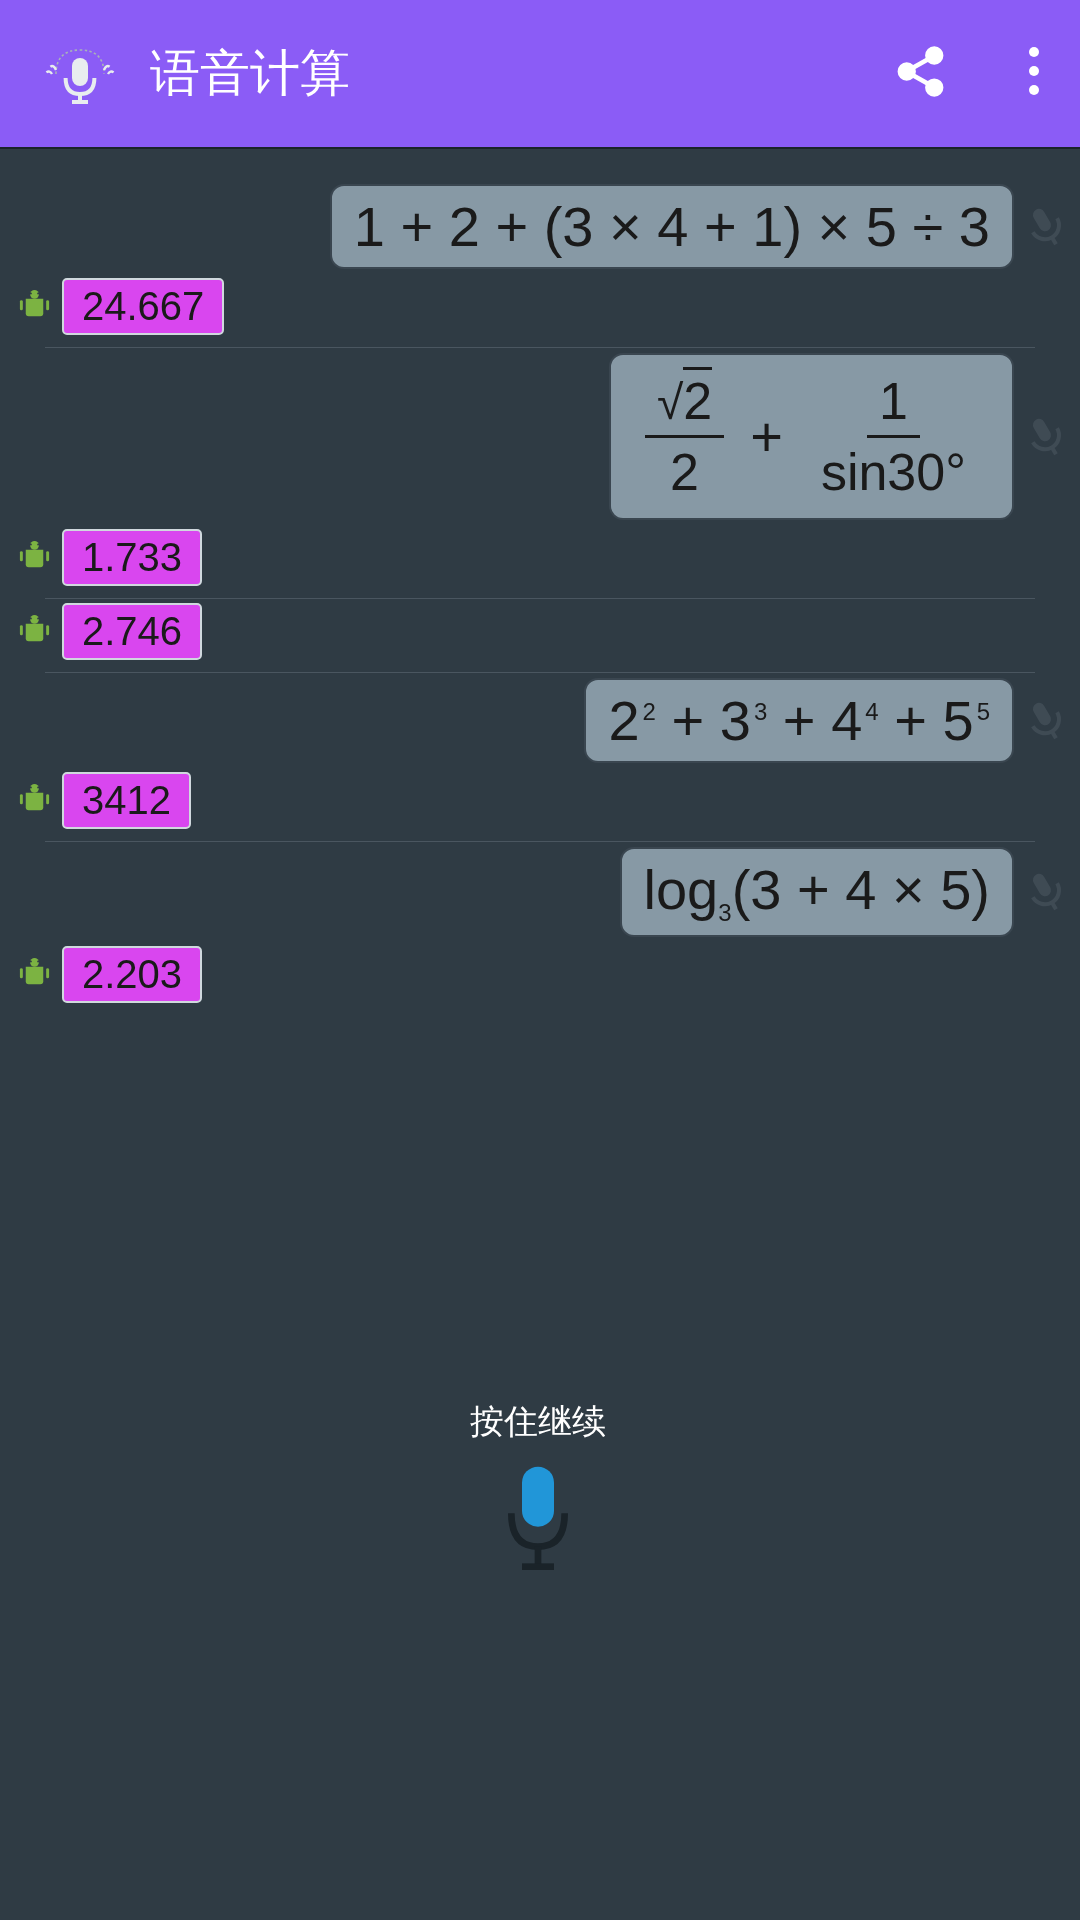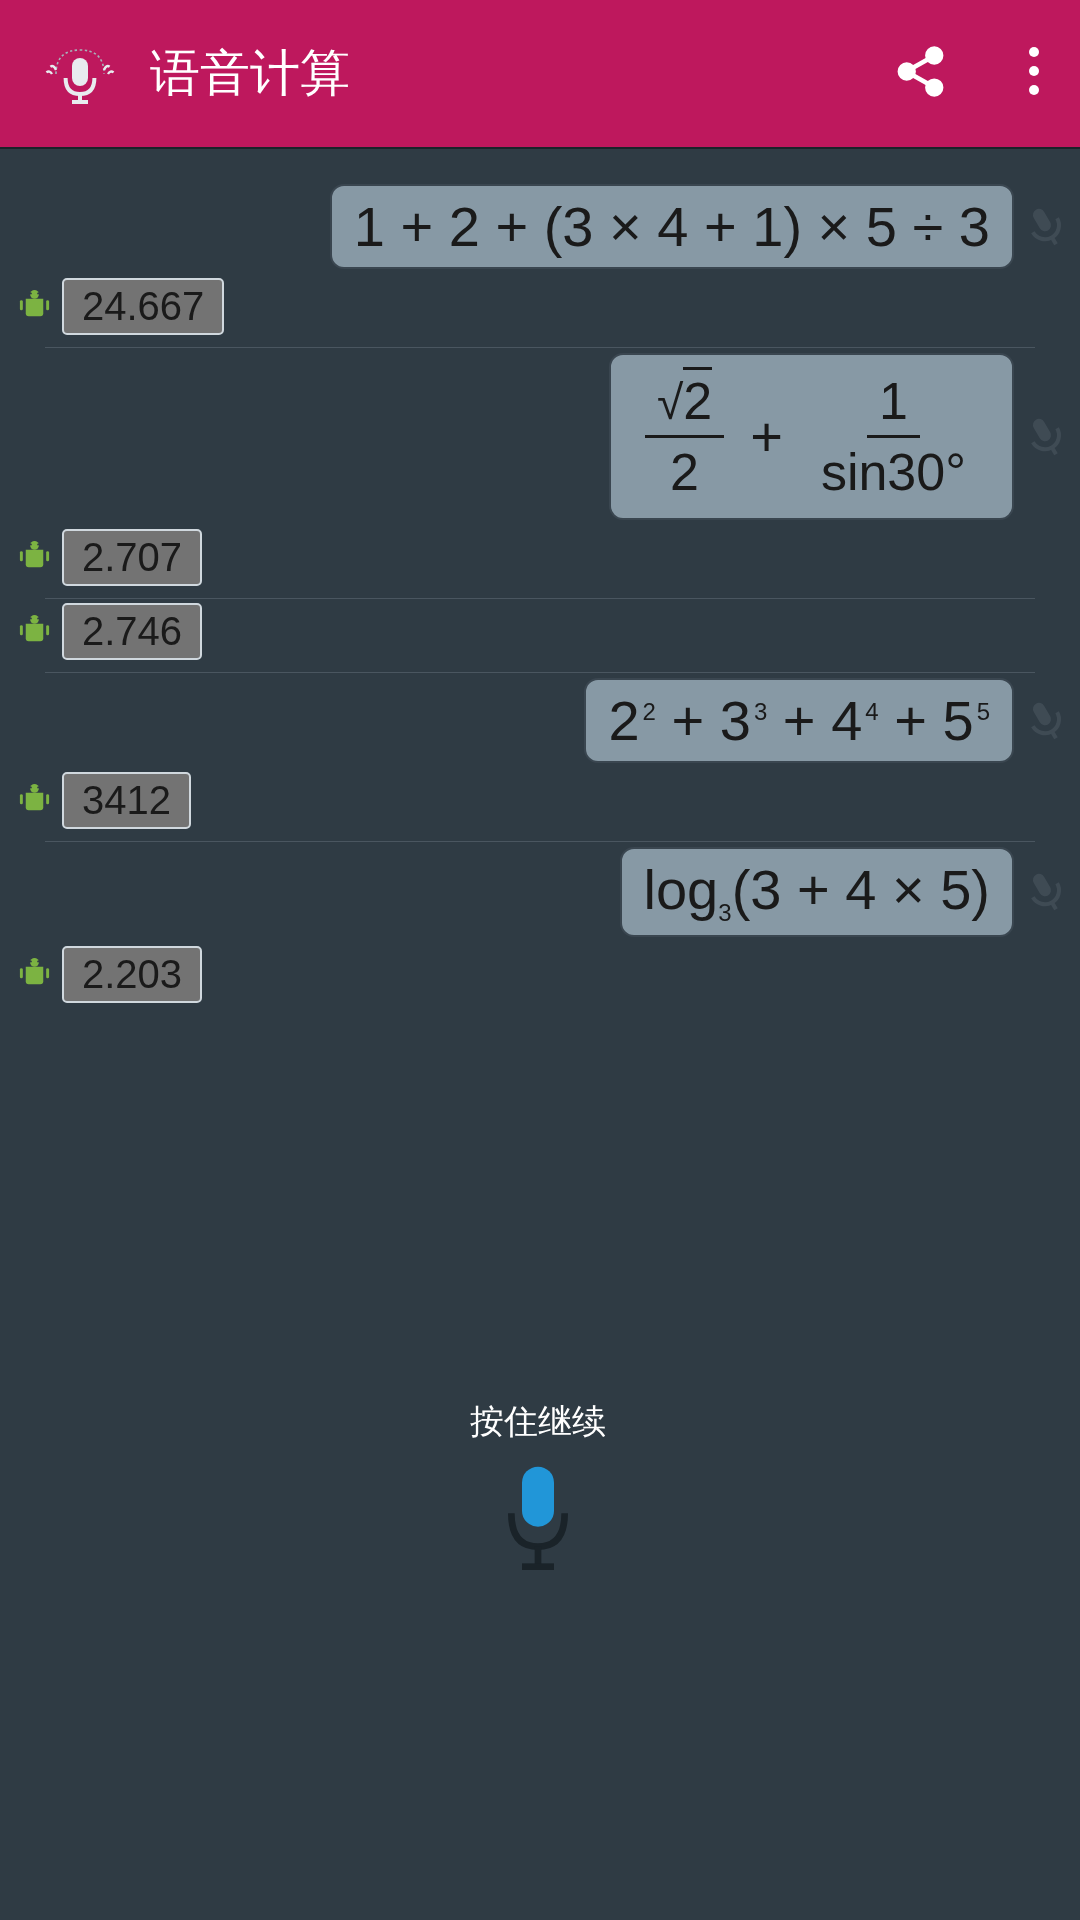--- a/index.html
+++ b/index.html
@@ -10,21 +10,21 @@
     body {
       width: 1080px;
       height: 1920px;
       background: #2f3b44;
       font-family: Arial, sans-serif;
       overflow: hidden;
       position: relative;
     }
     .header {
       height: 149px;
-      background: #be185d;
+      background: #8b5cf6;
       display: flex;
       align-items: center;
       padding: 0 40px;
       border-bottom: 2px solid #1a2329;
     }
     .logo-area {
       display: flex;
       align-items: center;
       gap: 30px;
     }
@@ -93,21 +93,21 @@
       border-bottom: 1px solid #4a5660;
       margin-left: 45px;
       margin-right: 45px;
     }
     .android-icon {
       width: 35px;
       height: 40px;
       margin-left: -38px;
     }
     .result-bubble {
-      background: #737373;
+      background: #d946ef;
       border: 2px solid #d0d8de;
       border-radius: 5px;
       padding: 4px 18px;
       color: #1a1a1a;
       font-size: 40px;
       margin-left: 10px;
     }
     .frac {
       display: inline-flex;
       flex-direction: column;
@@ -270,21 +270,21 @@
         <svg viewBox="0 0 24 24" fill="#7cb342">
             <path d="M6 8h12v10a2 2 0 0 1-2 2H8a2 2 0 0 1-2-2V8z"></path>
             <circle cx="12" cy="5" r="3"></circle>
             <rect x="2" y="9" width="2" height="7" rx="1"></rect>
             <rect x="20" y="9" width="2" height="7" rx="1"></rect>
             <circle cx="9.5" cy="4.5" r="0.7" fill="#2f3b44"></circle>
             <circle cx="14.5" cy="4.5" r="0.7" fill="#2f3b44"></circle>
           </svg>
       </div>
       <div class="result-bubble">
-        <span>2.707</span>
+        <span>1.733</span>
       </div>
     </div>
   </div>
 
   <div class="conversation-block">
     <div class="result-row">
       <div class="android-icon">
         <svg viewBox="0 0 24 24" fill="#7cb342">
             <path d="M6 8h12v10a2 2 0 0 1-2 2H8a2 2 0 0 1-2-2V8z"></path>
             <circle cx="12" cy="5" r="3"></circle>

